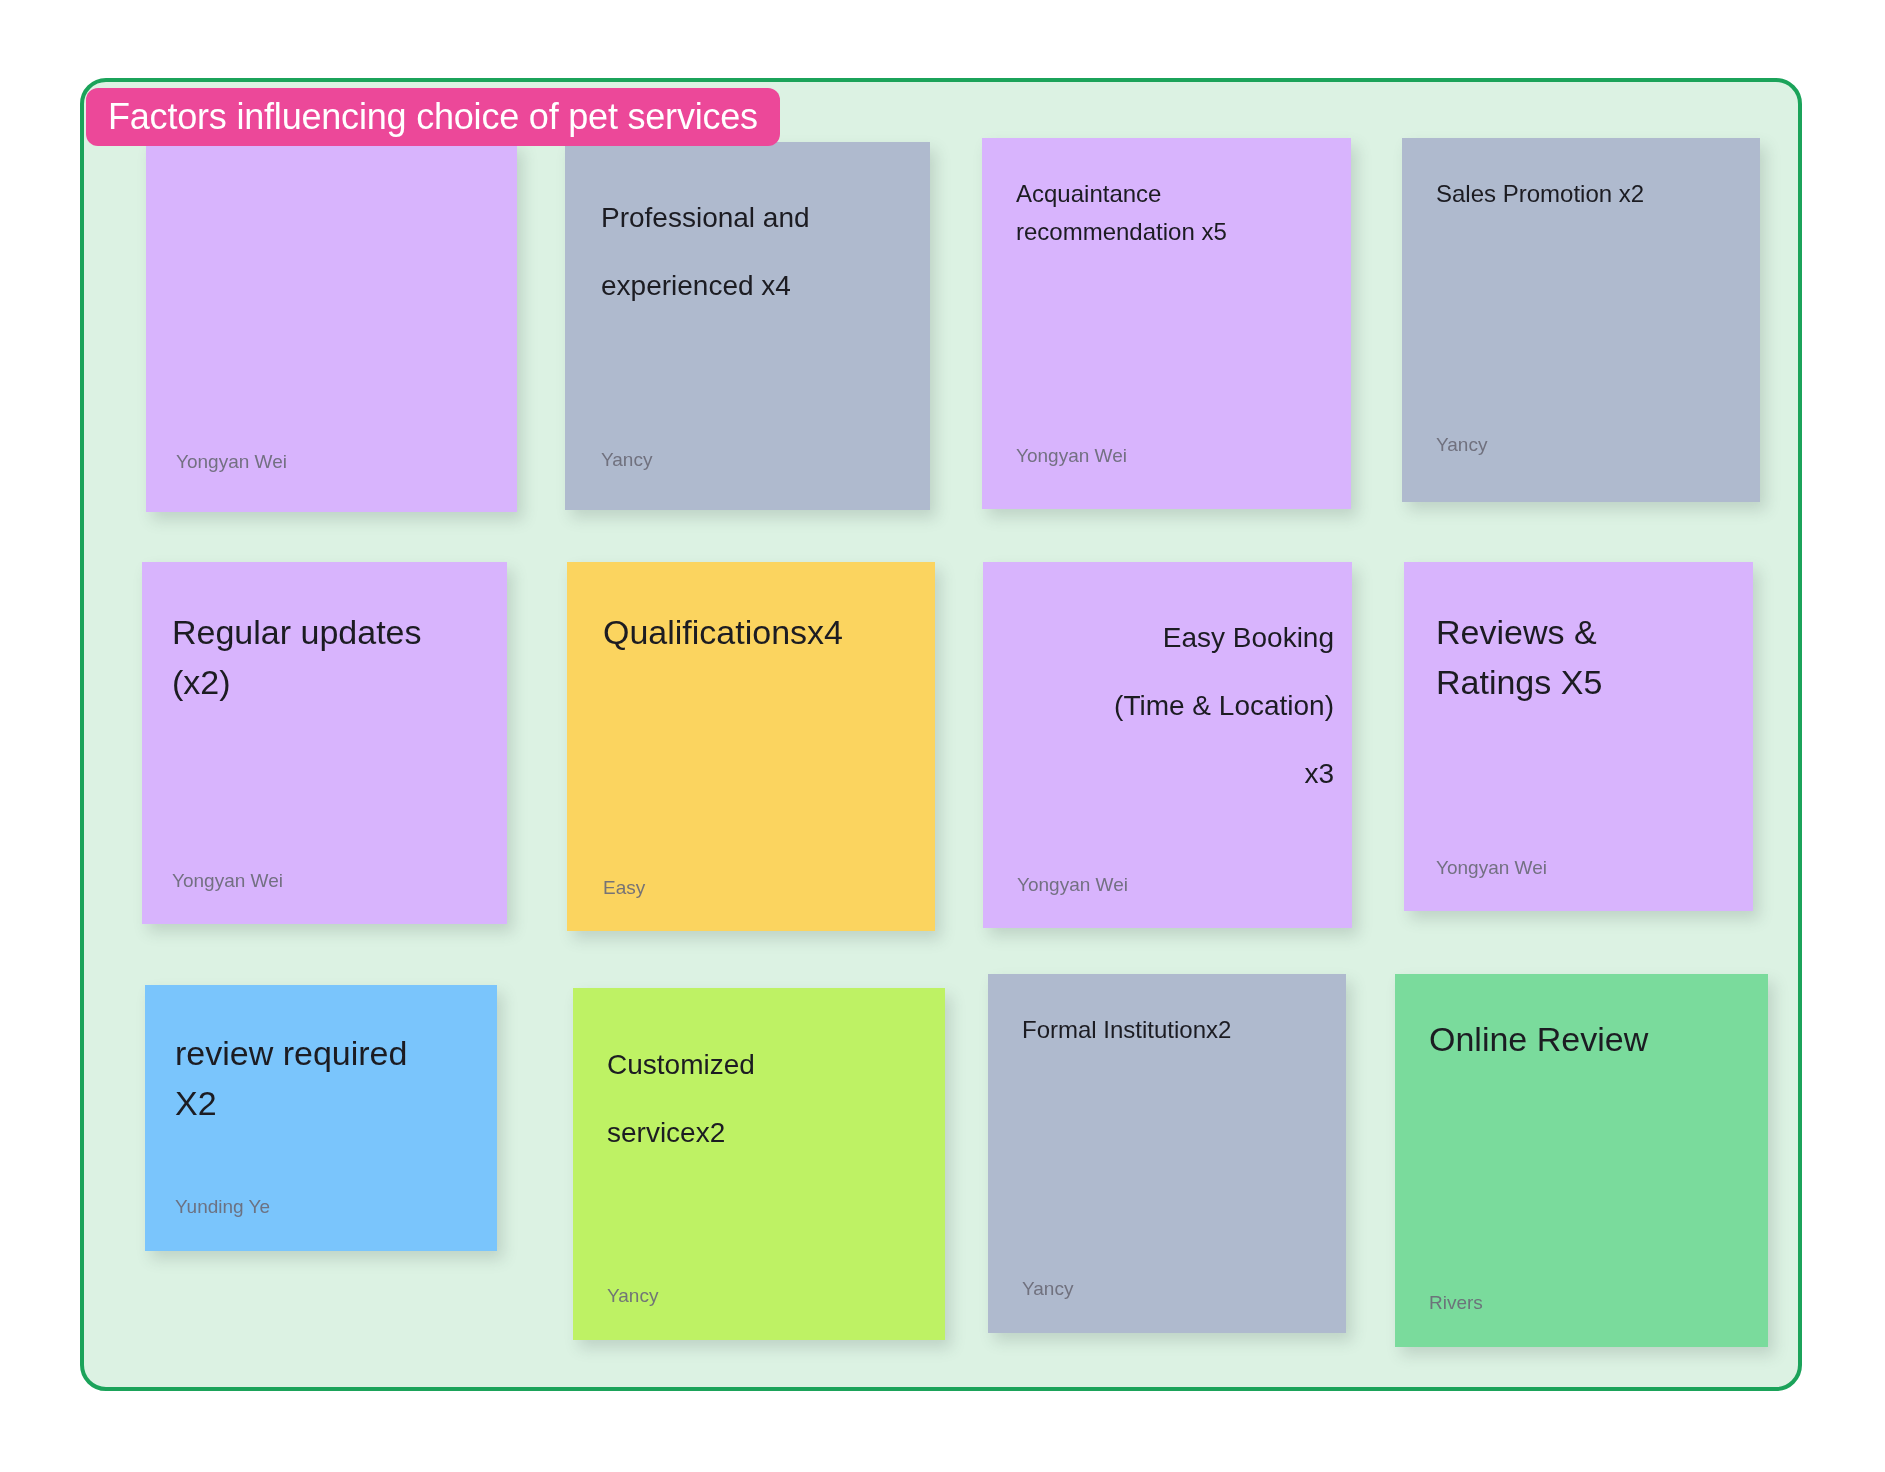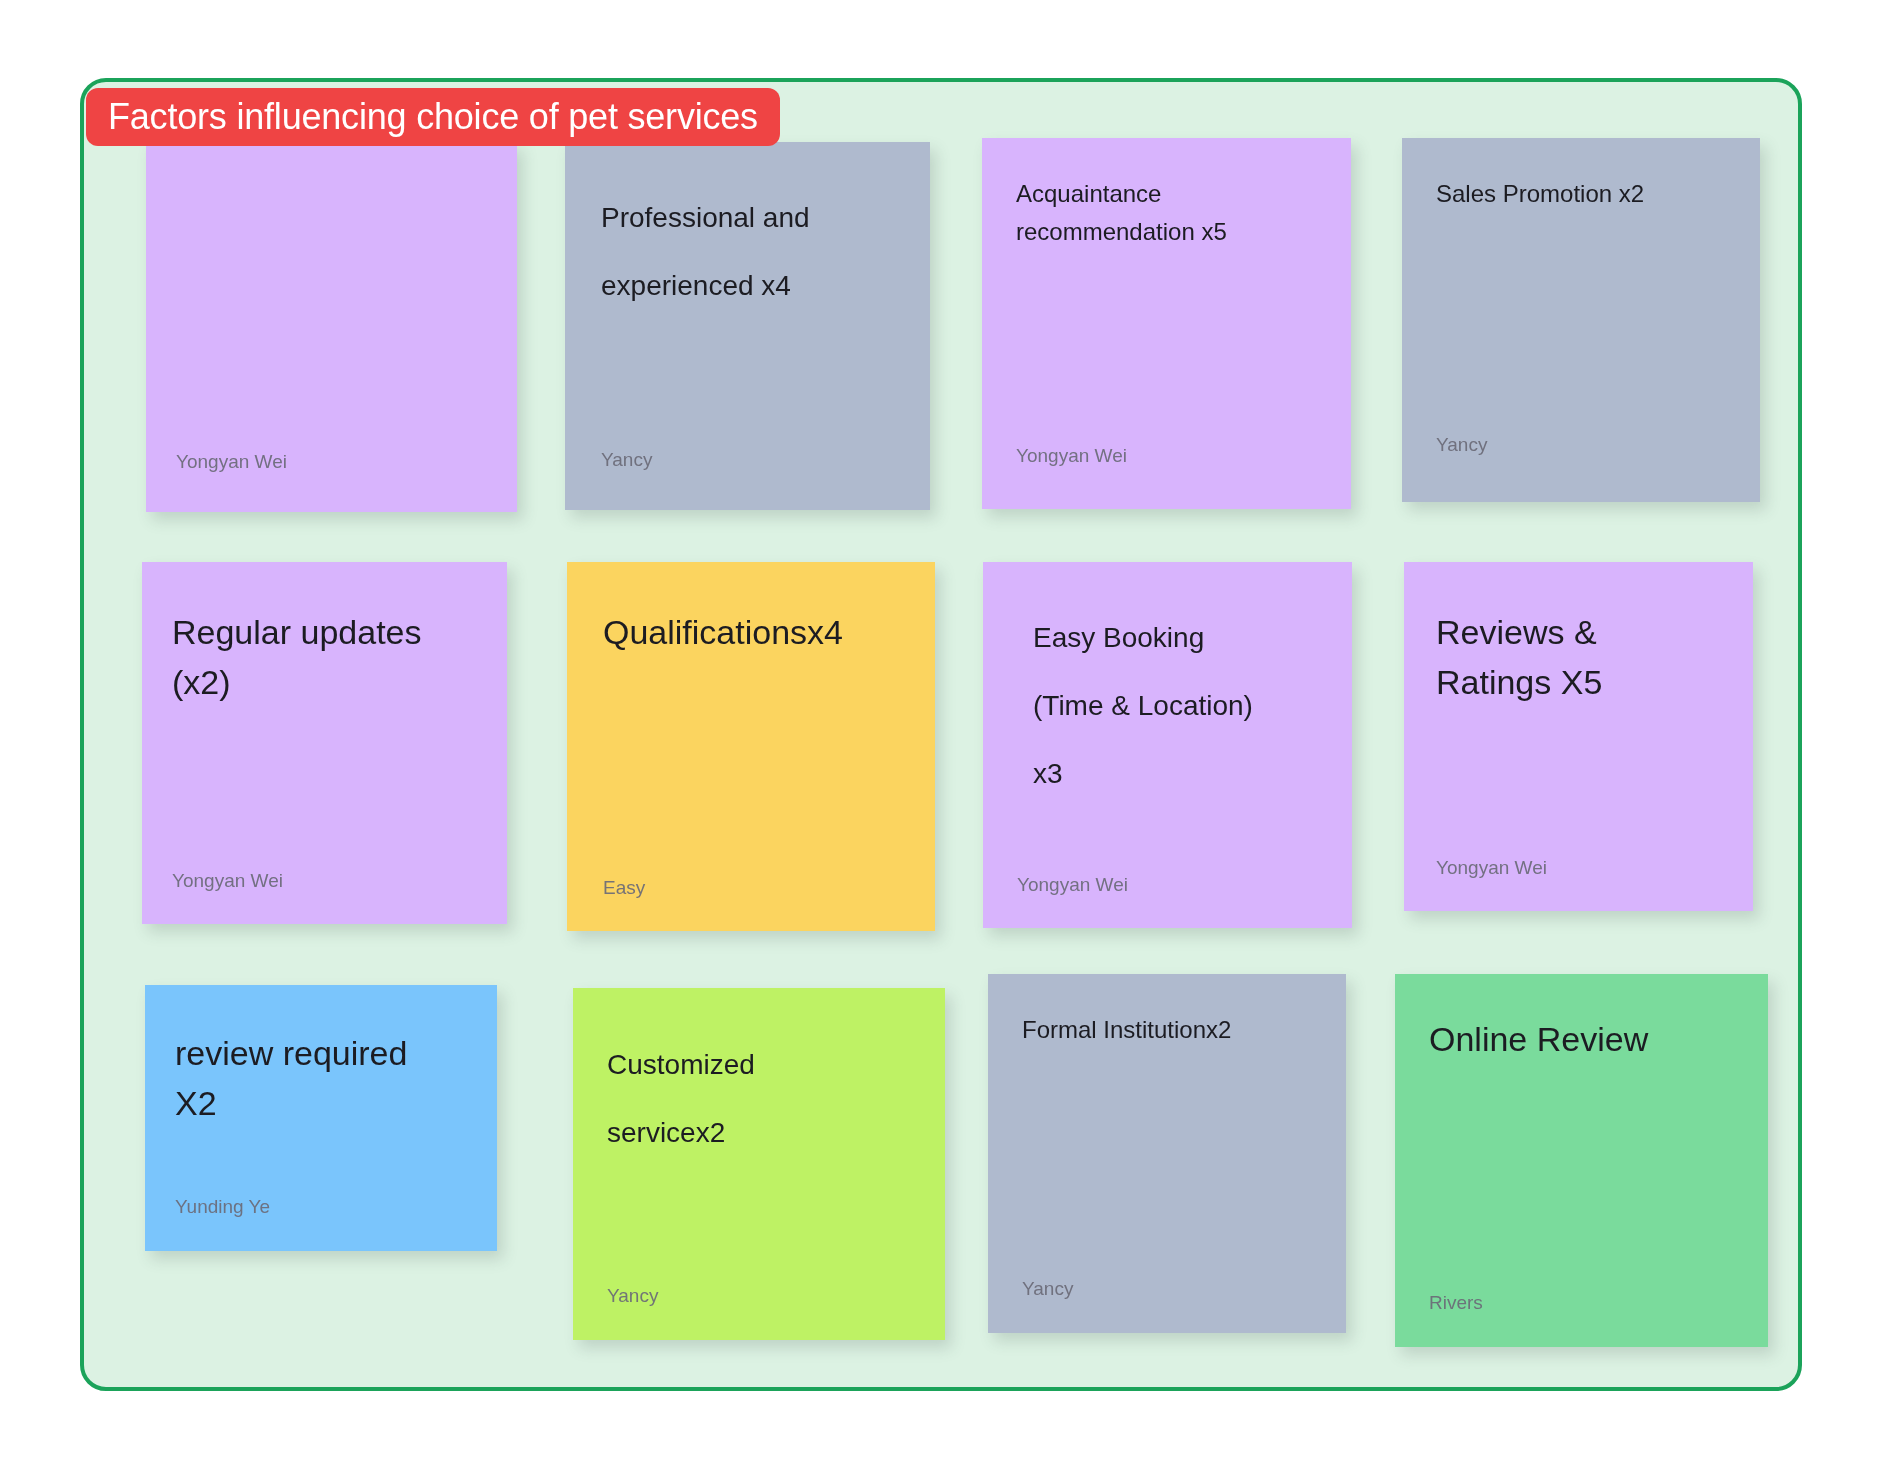--- a/index.html
+++ b/index.html
@@ -78,21 +78,21 @@
   
   .fs-34 .note-body { font-size: 34px; line-height: 50px; }
   .fs-30 .note-body { font-size: 28px; line-height: 68px; }
   .fs-24 .note-body { font-size: 24px; line-height: 38px; }
 </style>
 </head>
 <body>
 
 <div id="board-frame" style="background: rgb(220, 242, 227); border-color: rgb(27, 163, 90);"></div>
 
-<div id="frame-title-tab" style="background: #ef4444;">
+<div id="frame-title-tab" style="background: #ec4899;">
   <span class="title-text" style="color: rgb(255, 255, 255);">Factors influencing choice of pet services</span>
 </div>
 
 <div class="sticky fs-34" id="note-0" style="left: 146px; top: 142px; width: 371px; height: 370px; background: rgb(216, 180, 253);">
   <div class="note-author" style="bottom:39px;">Yongyan Wei</div>
 </div>
 
 <div class="sticky fs-30" id="note-1" style="left: 565px; top: 142px; width: 365px; height: 368px; background: rgb(175, 186, 206);">
   <div class="note-body" style="top:42px; left:36px;">Professional and
 experienced x4</div>
@@ -115,21 +115,21 @@
 (x2)</div>
   <div class="note-author" style="bottom:32px;">Yongyan Wei</div>
 </div>
 
 <div class="sticky fs-34" id="note-5" style="left: 567px; top: 562px; width: 368px; height: 369px; background: rgb(251, 212, 95);">
   <div class="note-body" style="top:45px; left:36px;">Qualificationsx4</div>
   <div class="note-author" style="bottom:32px; left:36px;">Easy</div>
 </div>
 
 <div class="sticky fs-30" id="note-6" style="left: 983px; top: 562px; width: 369px; height: 366px; background: rgb(216, 180, 253);">
-  <div class="note-body" style="top:42px; left:50px;">Easy Booking
+  <div class="note-body" style="top:42px; left:26px;text-align:right;">Easy Booking
 (Time &amp; Location)
 x3</div>
   <div class="note-author" style="bottom:32px; left:34px;">Yongyan Wei</div>
 </div>
 
 <div class="sticky fs-34" id="note-7" style="left: 1404px; top: 562px; width: 349px; height: 349px; background: rgb(216, 180, 253);">
   <div class="note-body" style="top:45px; left:32px;">Reviews &amp;
 Ratings X5</div>
   <div class="note-author" style="bottom:32px; left:32px;">Yongyan Wei</div>
 </div>

